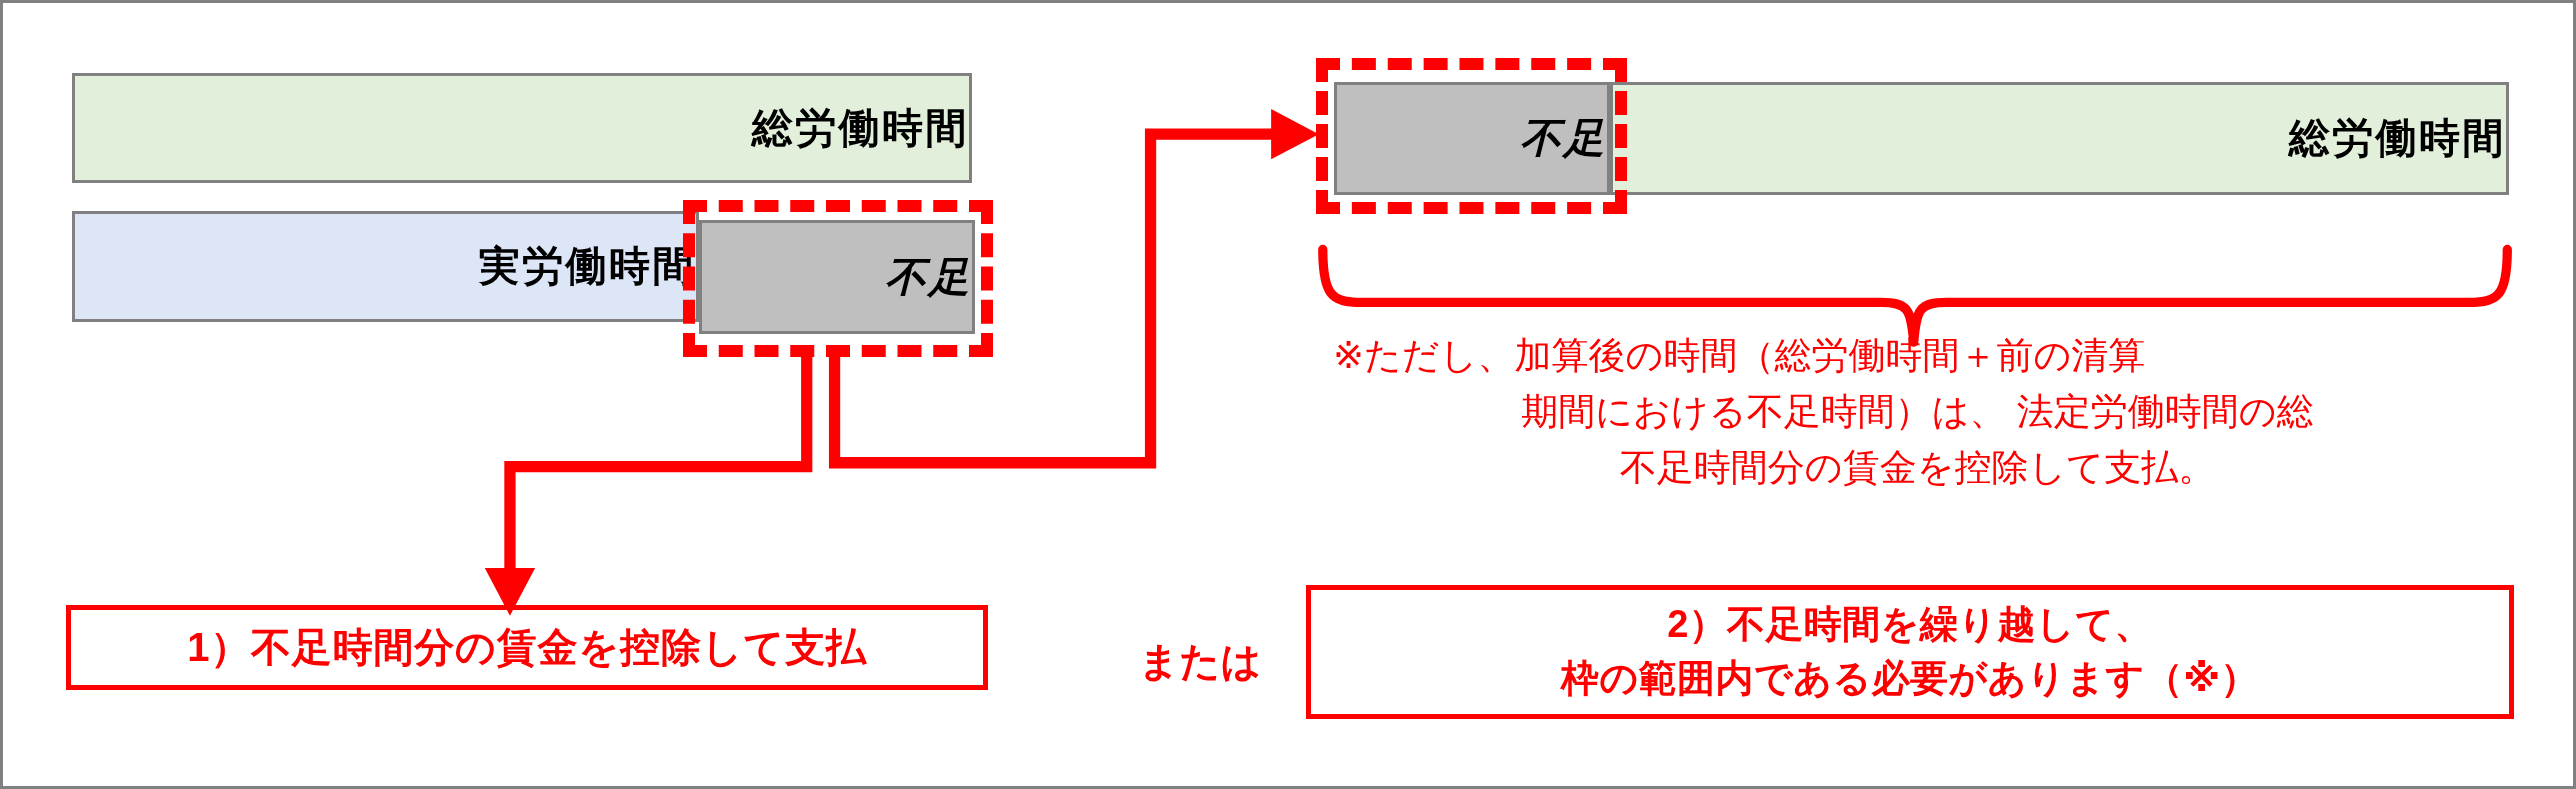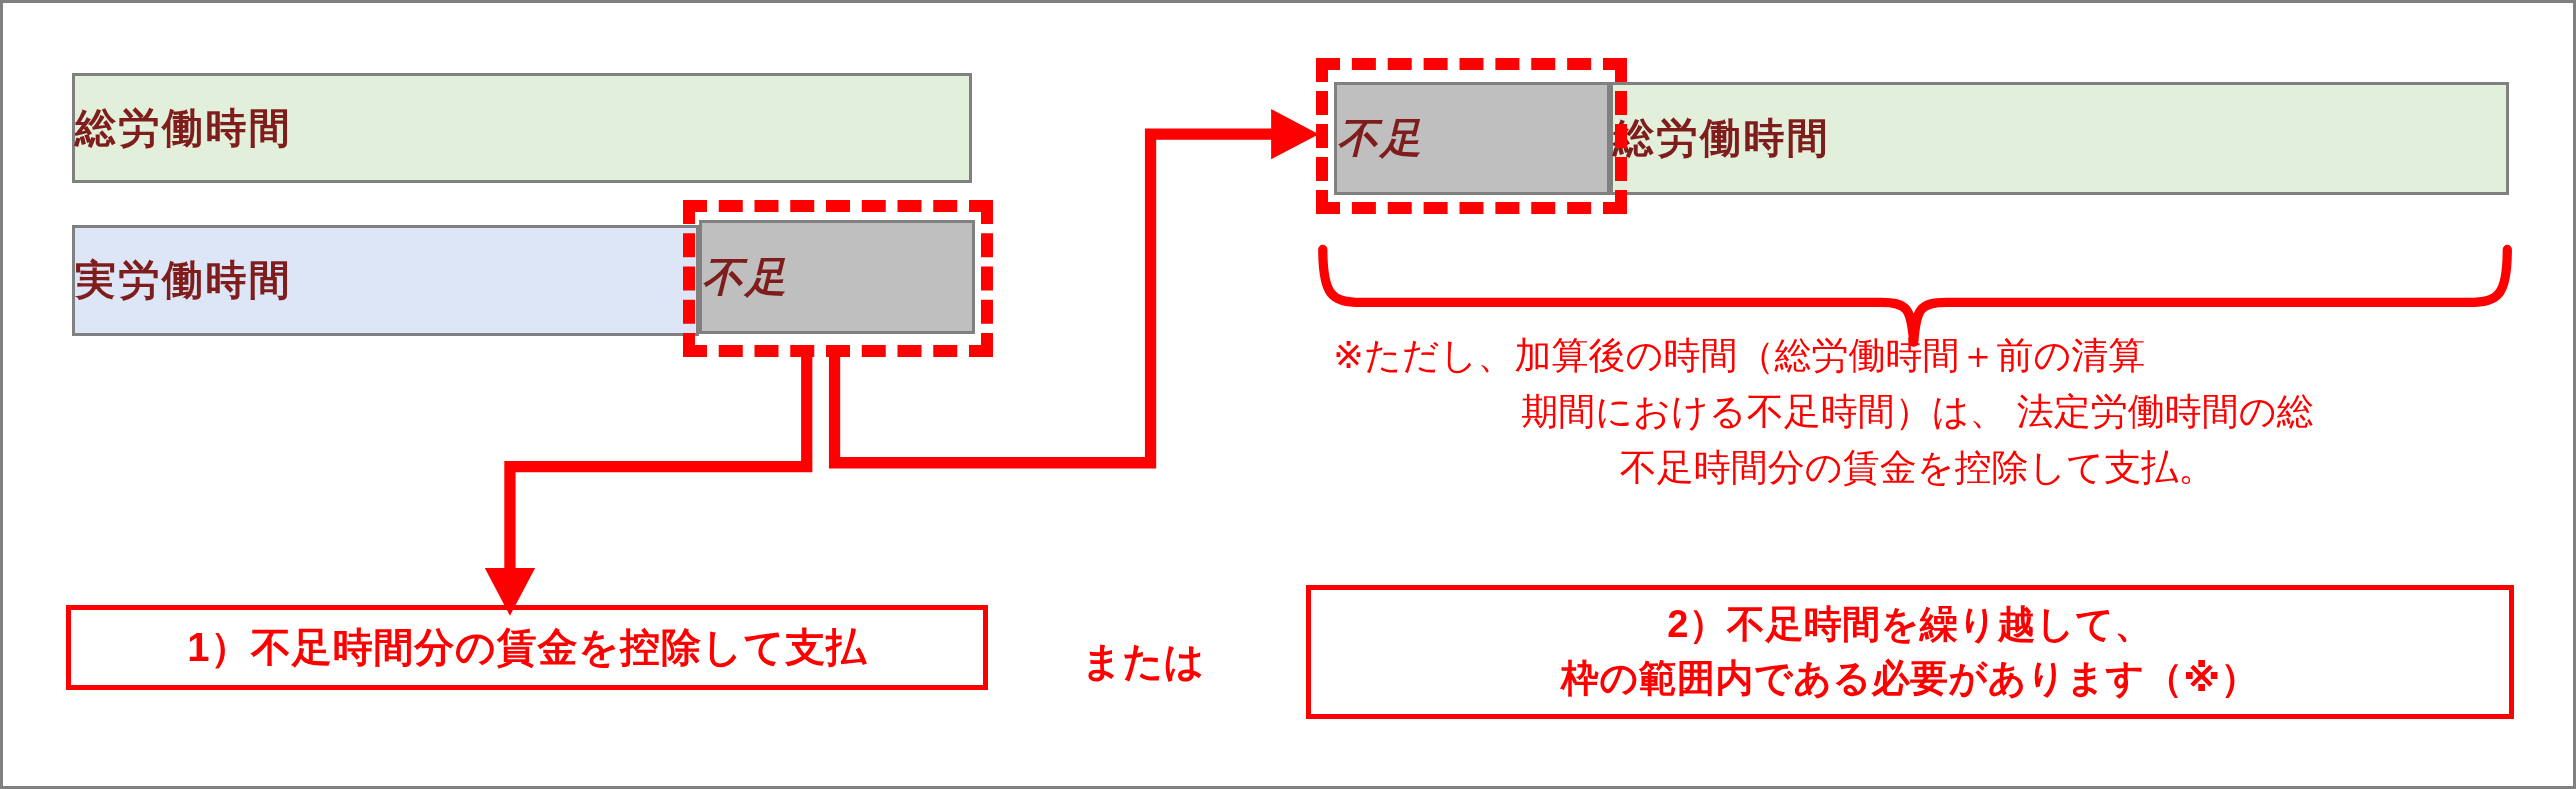--- a/index.html
+++ b/index.html
@@ -22,38 +22,38 @@
     overflow: hidden;
   }
 
   
   .bar {
     position: absolute;
     box-sizing: border-box;
     border: 3.3px solid #808080;
     display: flex;
     align-items: center;
-    justify-content: flex-start;
+    justify-content: flex-end;
     font-weight: bold;
-    color: #7f1d1d;
+    color: #000000;
     letter-spacing: 0.06em;
     white-space: nowrap;
   }
   .bar-green { background: #e2efda; }
   .bar-blue  { background: #dce6f7; }
   .bar-gray  { background: #bfbfbf; font-style: italic; }
 
   
   #total-hours-bar-left {
     left: 69px;  top: 70px;
     width: 900px; height: 110px;
     font-size: 41px;
   }
   #actual-hours-bar {
-    left: 69px;  top: 222px;
+    left: 69px;  top: 208px;
     width: 627px; height: 111px;
     font-size: 41px;
   }
   #shortage-box-left {
     left: 696px; top: 217px;
     width: 276px; height: 114px;
     font-size: 41px;
   }
 
   
@@ -110,21 +110,21 @@
     width: 1208px; height: 134px;
     font-size: 38px;
     line-height: 1.42;
     letter-spacing: 0.01em;
   }
   #option-2-box .line { display: block; }
 
   
   #or-label {
     position: absolute;
-    left: 1034px; top: 631px;
+    left: 1091px; top: 631px;
     width: 212px;
     text-align: center;
     color: #ff0000;
     font-weight: bold;
     font-size: 40px;
     white-space: nowrap;
   }
 
   
   #note-text {

